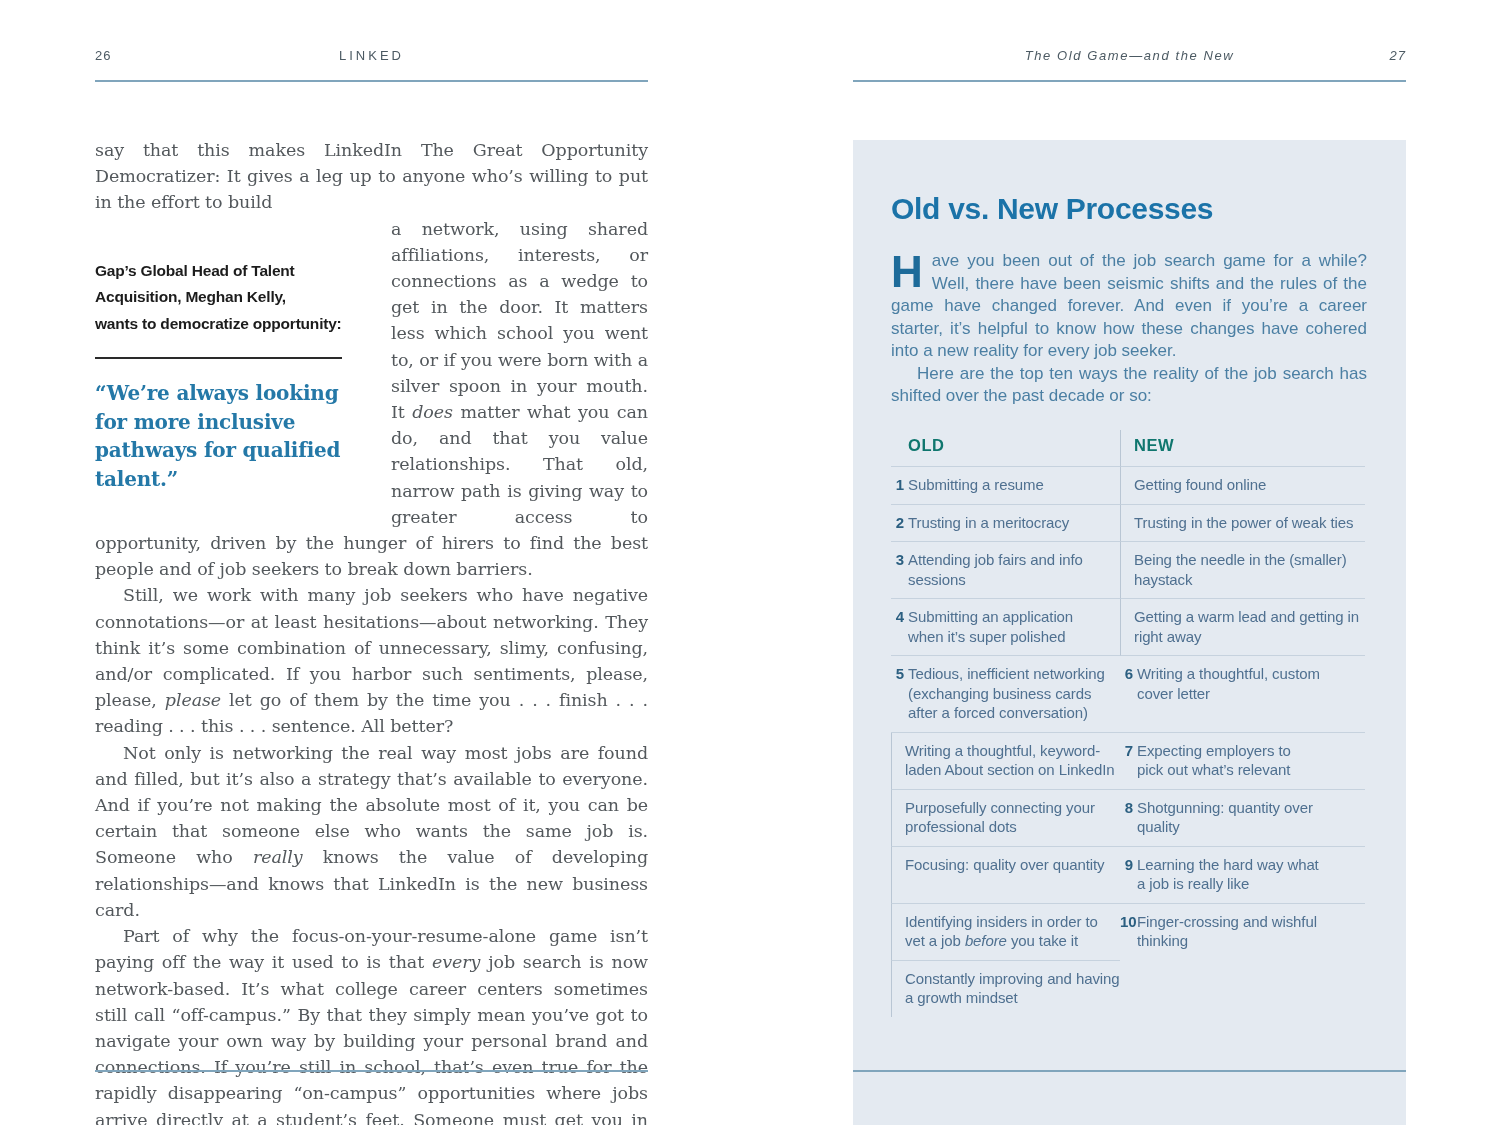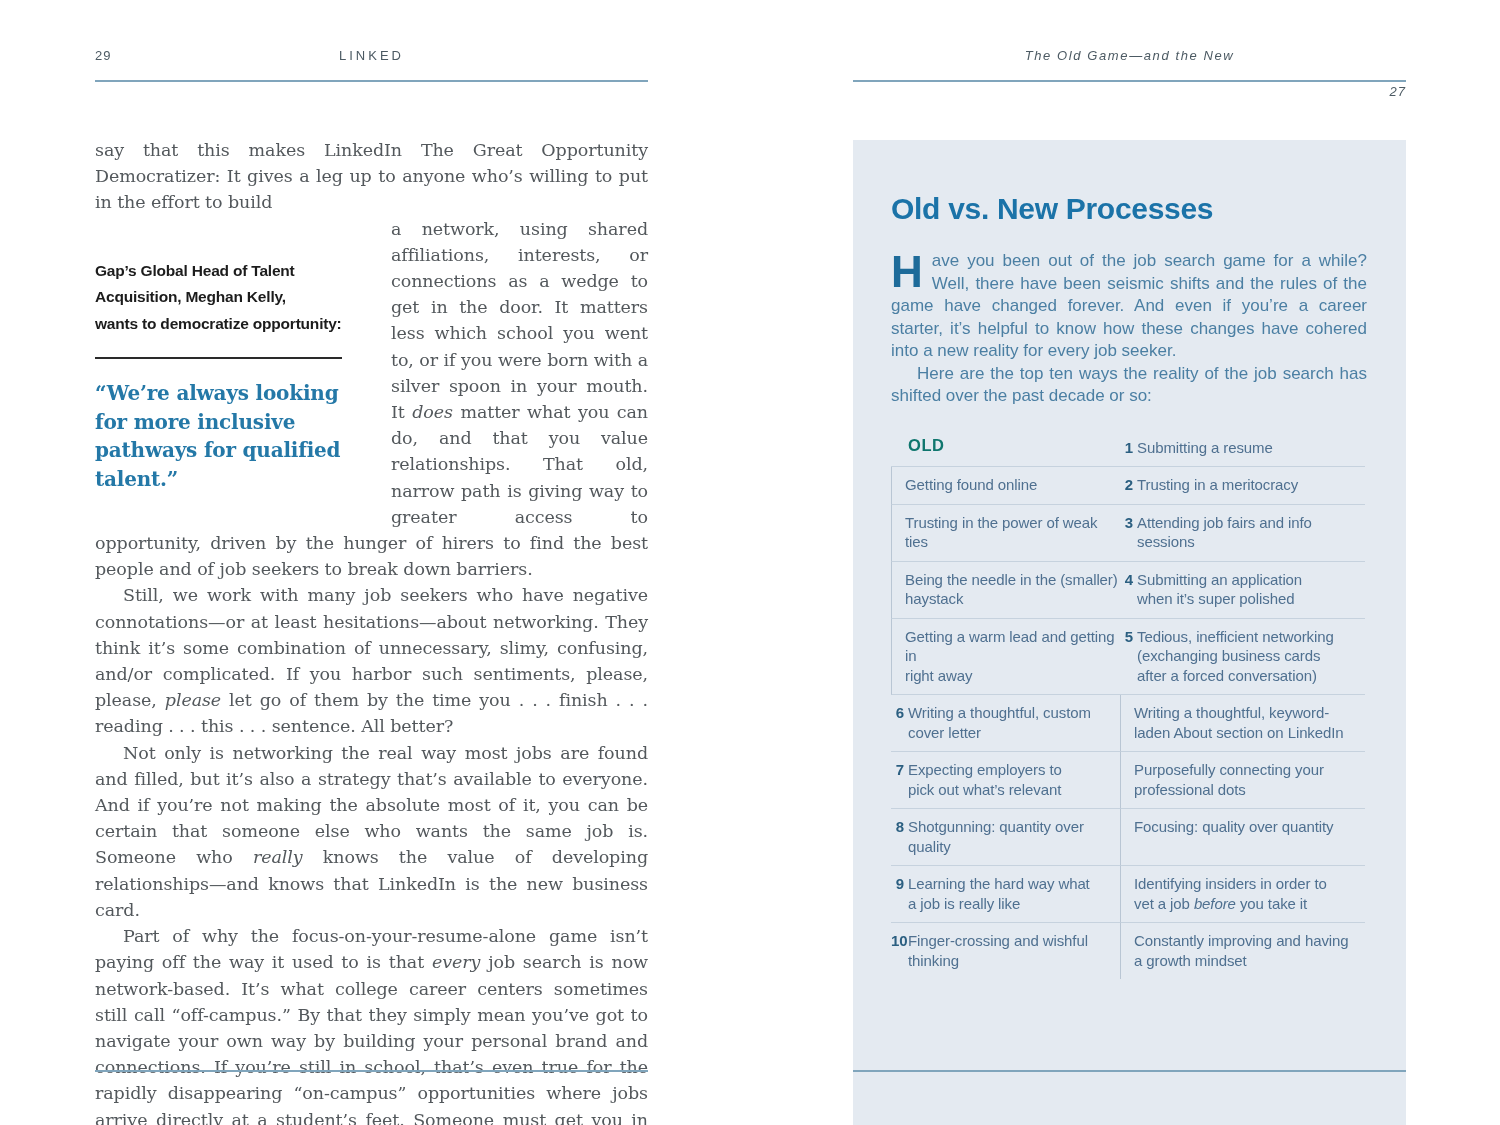--- a/index.html
+++ b/index.html
@@ -9,21 +9,21 @@
   .page-left{left:0;}
   .page-right{left:750px;}
 
   
   .runhead{position:absolute;top:48px;height:18px;font-family:"Liberation Sans",sans-serif;
            font-size:13px;color:#4c5a63;}
   .page-left .runhead{left:95px;width:553px;}
   .page-right .runhead{left:103px;width:553px;font-style:italic;}
   .pagenum{position:absolute;top:0;letter-spacing:1px;}
   .pagenum.left{left:0;}
-  .pagenum.right{right:0;margin-top:36px;}
+  .pagenum.right{right:0;}
   .headtitle{position:absolute;top:0;left:0;right:0;text-align:center;letter-spacing:3px;}
   .headtitle.tight{letter-spacing:1.6px;}
   .headrule{position:absolute;top:80px;height:0;border-top:2px solid #80a5bc;}
   .page-left .headrule{left:95px;width:553px;}
   .page-right .headrule{left:103px;width:553px;}
   .footrule{position:absolute;top:1070px;height:0;border-top:2px solid #80a5bc;}
   .page-left .footrule{left:95px;width:553px;}
   .page-right .footrule{left:103px;width:553px;}
 
   
@@ -68,21 +68,21 @@
            font-weight:bold;color:#2b5f81;}
   .cell em{font-style:italic;}
 </style>
 </head>
 <body>
 
 <div class="spread">
 
   <section class="page page-left">
     <div class="runhead">
-      <span class="pagenum left">29</span>
+      <span class="pagenum left">26</span>
       <span class="headtitle">LINKED</span>
     </div>
     <div class="headrule"></div>
 
     <div class="bodytext">
       <p>
         <span>say that this makes LinkedIn The Great Opportunity Democratizer: It gives a leg up to anyone who’s willing to put in the effort to build </span></p><aside class="margin-float">
           <div class="margin-note">
             <span>Gap’s Global Head of Talent Acquisition, Meghan Kelly,</span><br>
             <span class="note-underlined">wants to democratize opportunity:</span>
@@ -107,20 +107,21 @@
 
     <div class="infobox">
       <h2 class="box-title">Old vs. New Processes</h2>
       <p class="box-intro">
         <span class="dropcap">H</span><span>ave you been out of the job search game for a while? Well, there have been seismic shifts and the rules of the game have changed forever. And even if you’re a career starter, it’s helpful to know how these changes have cohered into a new reality for every job seeker.</span>
       </p>
       <p class="box-intro2">Here are the top ten ways the reality of the job search has shifted over the past decade or so:</p>
 
       <div class="vs-table">
         <div class="hcell">OLD</div>
+        <div class="hcell new-h">NEW</div>
       <div class="cell old-cell"><span class="row-num">1</span>Submitting a resume</div>
           <div class="cell new-cell">Getting found online</div>
           <div class="cell old-cell"><span class="row-num">2</span>Trusting in a meritocracy</div>
           <div class="cell new-cell">Trusting in the power of weak ties</div>
           <div class="cell old-cell"><span class="row-num">3</span>Attending job fairs and info
 sessions</div>
           <div class="cell new-cell">Being the needle in the (smaller)
 haystack</div>
           <div class="cell old-cell"><span class="row-num">4</span>Submitting an application
 when it’s super polished</div>

